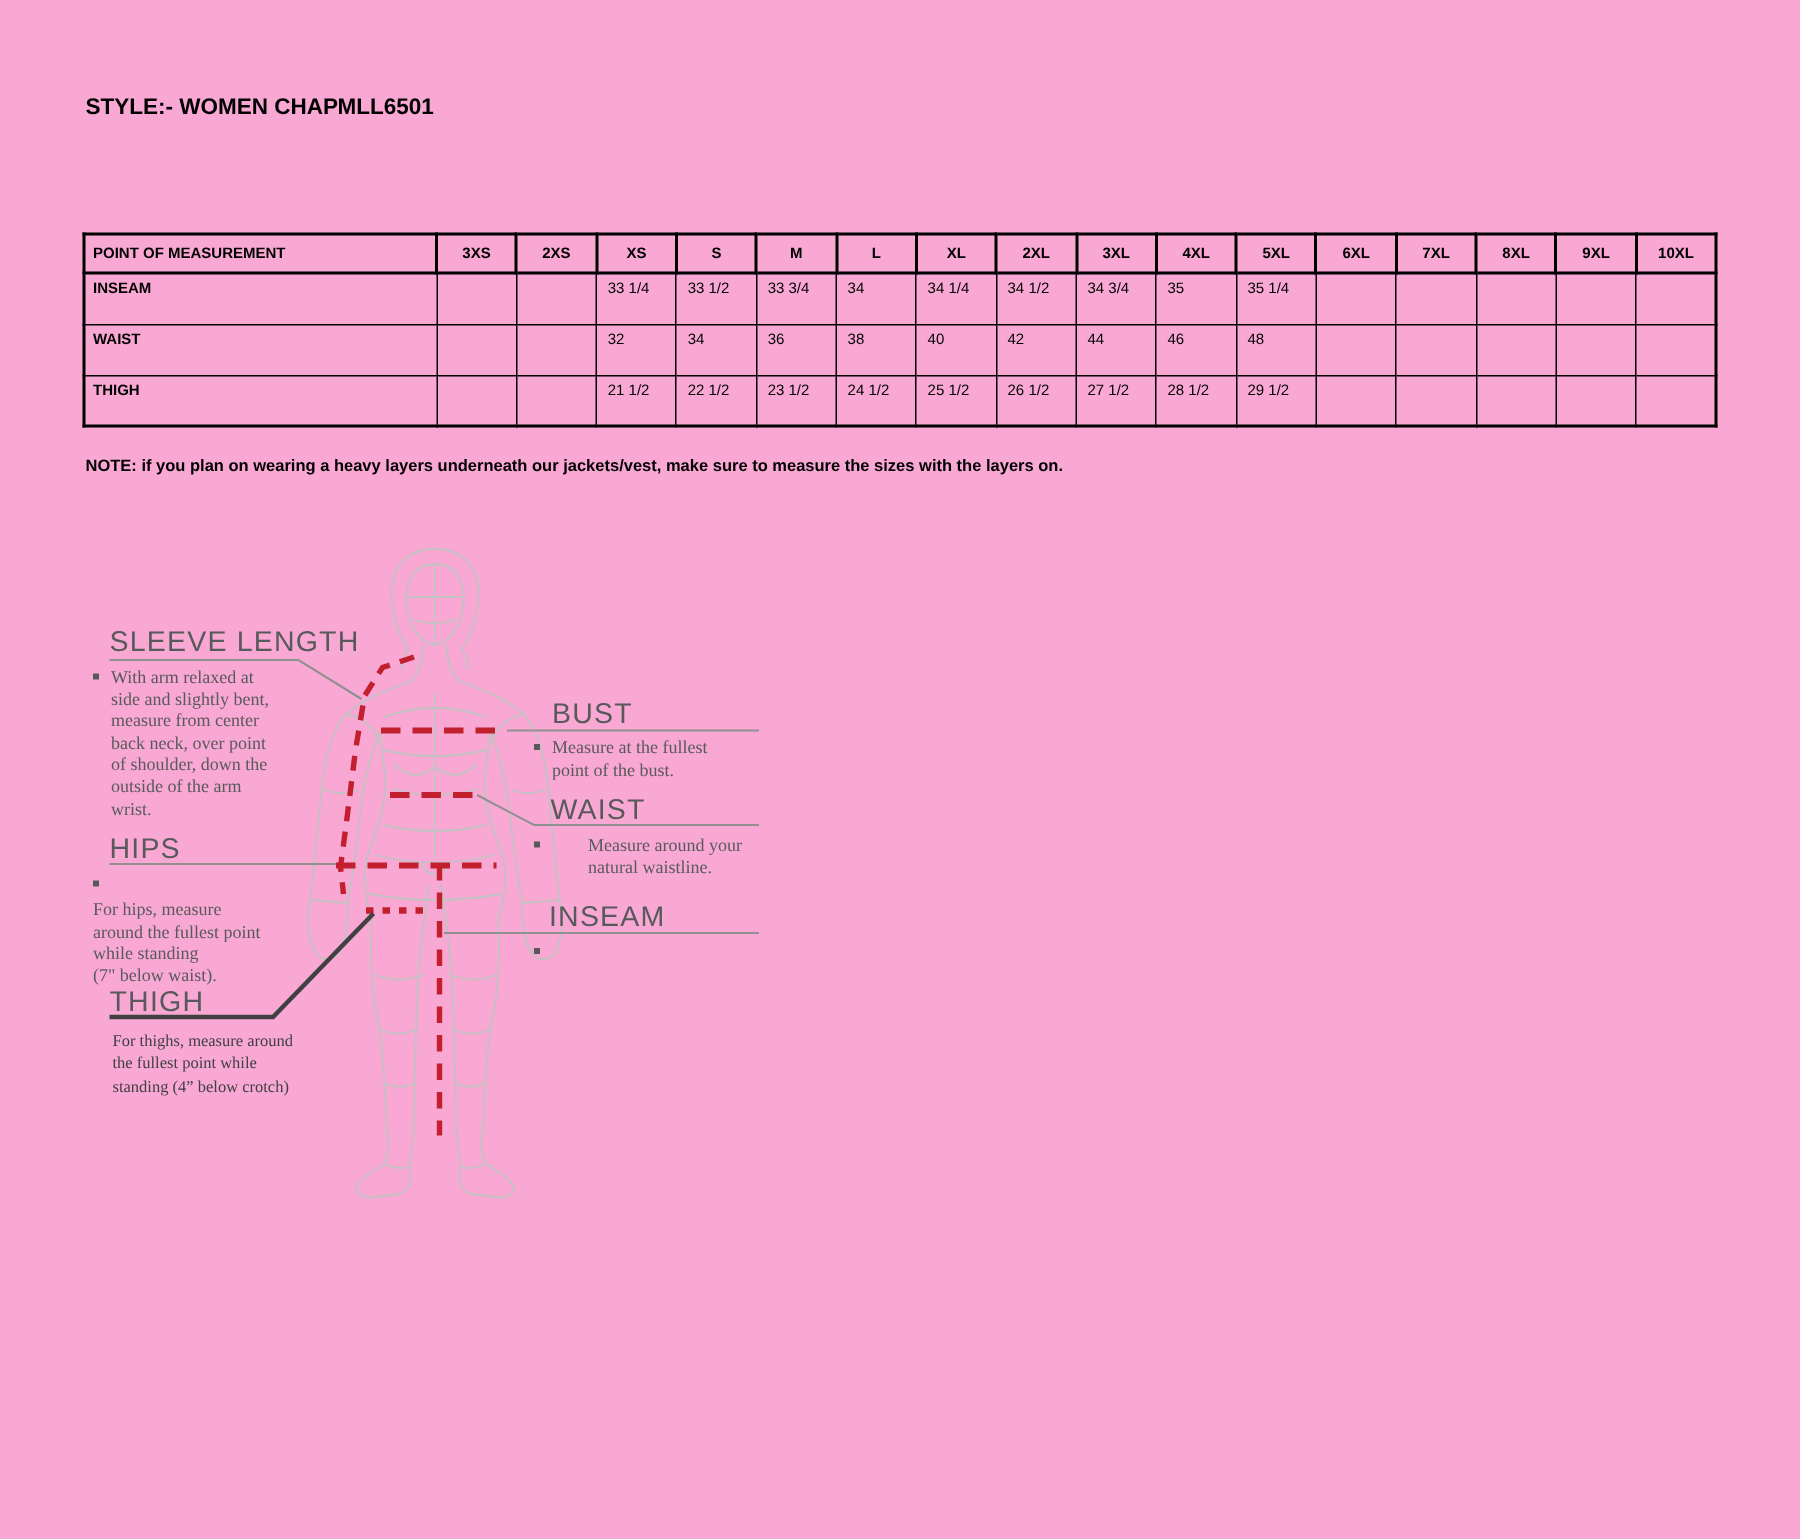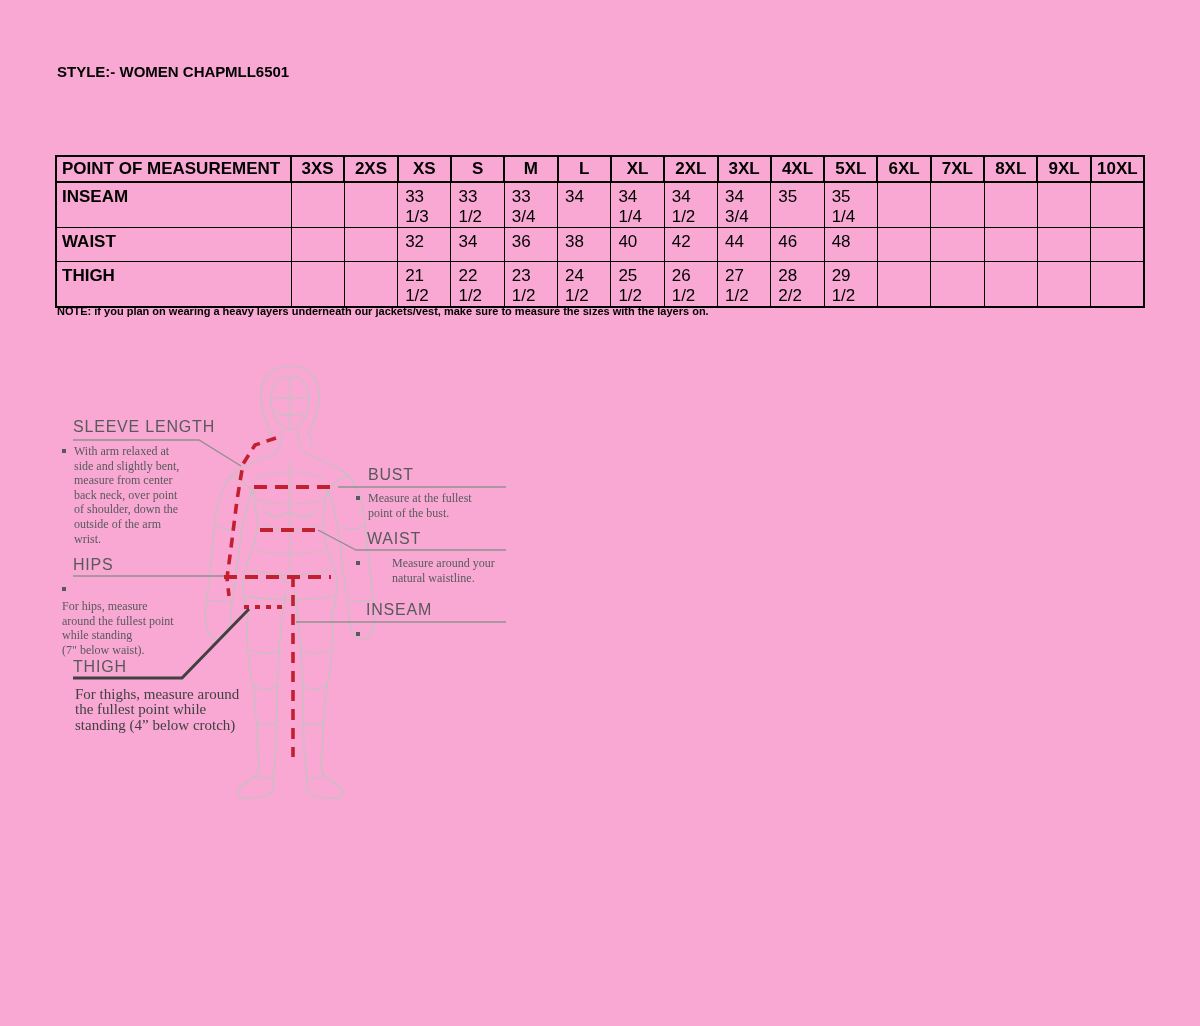--- a/index.html
+++ b/index.html
@@ -11,37 +11,37 @@
 
   
   .doc-title { position:absolute; left:57px; top:63px; width:500px; height:20px;
     font-size:15px; font-weight:bold; }
   .doc-title .style-label { position:absolute; left:0; top:0; }
   .doc-title .style-code  { position:absolute; left:168px; top:0; }
 
   
   .size-table-wrap { position:absolute; left:55px; top:155px; width:1090px; }
   table.size-table { width:100%; border-collapse:collapse; table-layout:fixed;
-    border:2.5px solid #000; font-size:17px; }
+    border:2.5px solid #000; font-size:10px; }
   table.size-table thead tr { height:26px; }
   table.size-table tbody tr { height:34px; }
   table.size-table thead th { border:2.5px solid #000; font-weight:bold; padding:0 2px; }
   table.size-table thead th.pom { text-align:left; padding-left:5px; }
   table.size-table tbody th { border:1.5px solid #000; font-weight:bold; text-align:left; padding-left:5px; vertical-align:top; padding-top:4px; }
   table.size-table tbody td { border:1.5px solid #000; text-align:left; padding-left:7px; vertical-align:top; padding-top:4px; }
 
   
   .note { position:absolute; left:57px; top:305px; font-size:11px; font-weight:bold; }
 
   
-  .guide-heading { position:absolute; font-size:16px; letter-spacing:0.8px; color:#58595b; }
+  .guide-heading { position:absolute; font-size:19px; letter-spacing:0.8px; color:#58595b; }
   .guide-para { position:absolute; display:flex; gap:8px; font-size:12px; line-height:14.6px;
     color:#58595b; white-space:pre-line;font-family:Liberation Serif, serif; }
   .guide-para .bullet { width:4px; height:4px; background:#58595b; margin-top:5px; flex:none; }
-  .guide-para.dark { color:#3f3f41; font-size:15px; line-height:15.4px; }
+  .guide-para.dark { color:#3f3f41; font-size:11px; line-height:15.4px; }
 
   .h-sleeve { left:73px;  top:418px; }
   .h-hips   { left:73px;  top:556px; }
   .h-thigh  { left:73px;  top:658px; }
   .h-bust   { left:368px; top:466px; }
   .h-waist  { left:367px; top:530px; }
   .h-inseam { left:366px; top:601px; }
 
   .p-sleeve { left:62px;  top:444px; width:175px; }
   .p-hips   { left:62px;  top:582px; width:190px;flex-direction:column; }
@@ -102,21 +102,21 @@
             <th>8XL</th>
             <th>9XL</th>
             <th>10XL</th>
           </tr>
         </thead>
       <tbody>
           <tr>
             <th>INSEAM</th>
             <td></td>
             <td></td>
-            <td>33 1/3</td>
+            <td>33 1/4</td>
             <td>33 1/2</td>
             <td>33 3/4</td>
             <td>34</td>
             <td>34 1/4</td>
             <td>34 1/2</td>
             <td>34 3/4</td>
             <td>35</td>
             <td>35 1/4</td>
             <td></td>
             <td></td>
@@ -147,21 +147,21 @@
             <th>THIGH</th>
             <td></td>
             <td></td>
             <td>21 1/2</td>
             <td>22 1/2</td>
             <td>23 1/2</td>
             <td>24 1/2</td>
             <td>25 1/2</td>
             <td>26 1/2</td>
             <td>27 1/2</td>
-            <td>28 2/2</td>
+            <td>28 1/2</td>
             <td>29 1/2</td>
             <td></td>
             <td></td>
             <td></td>
             <td></td>
             <td></td>
           </tr>
         </tbody>
     </table>
   </div>

